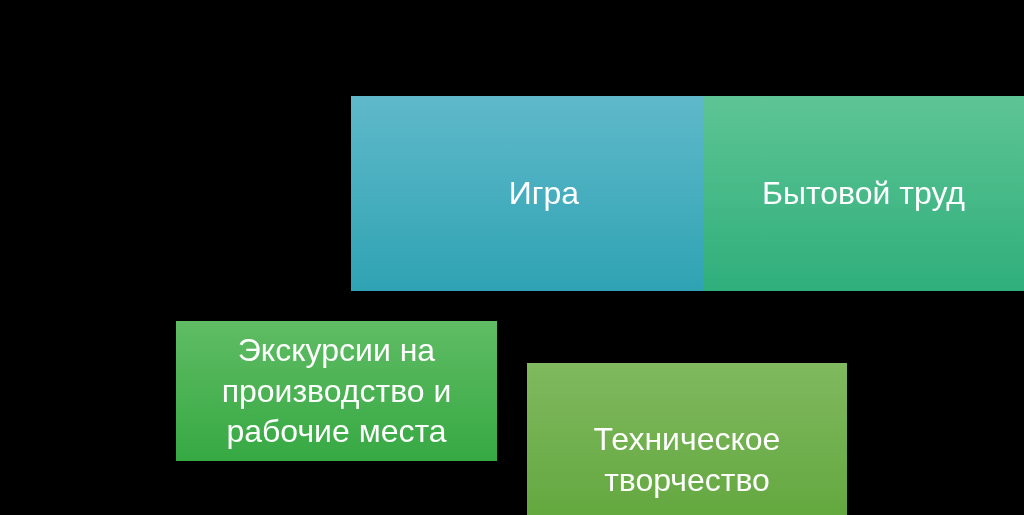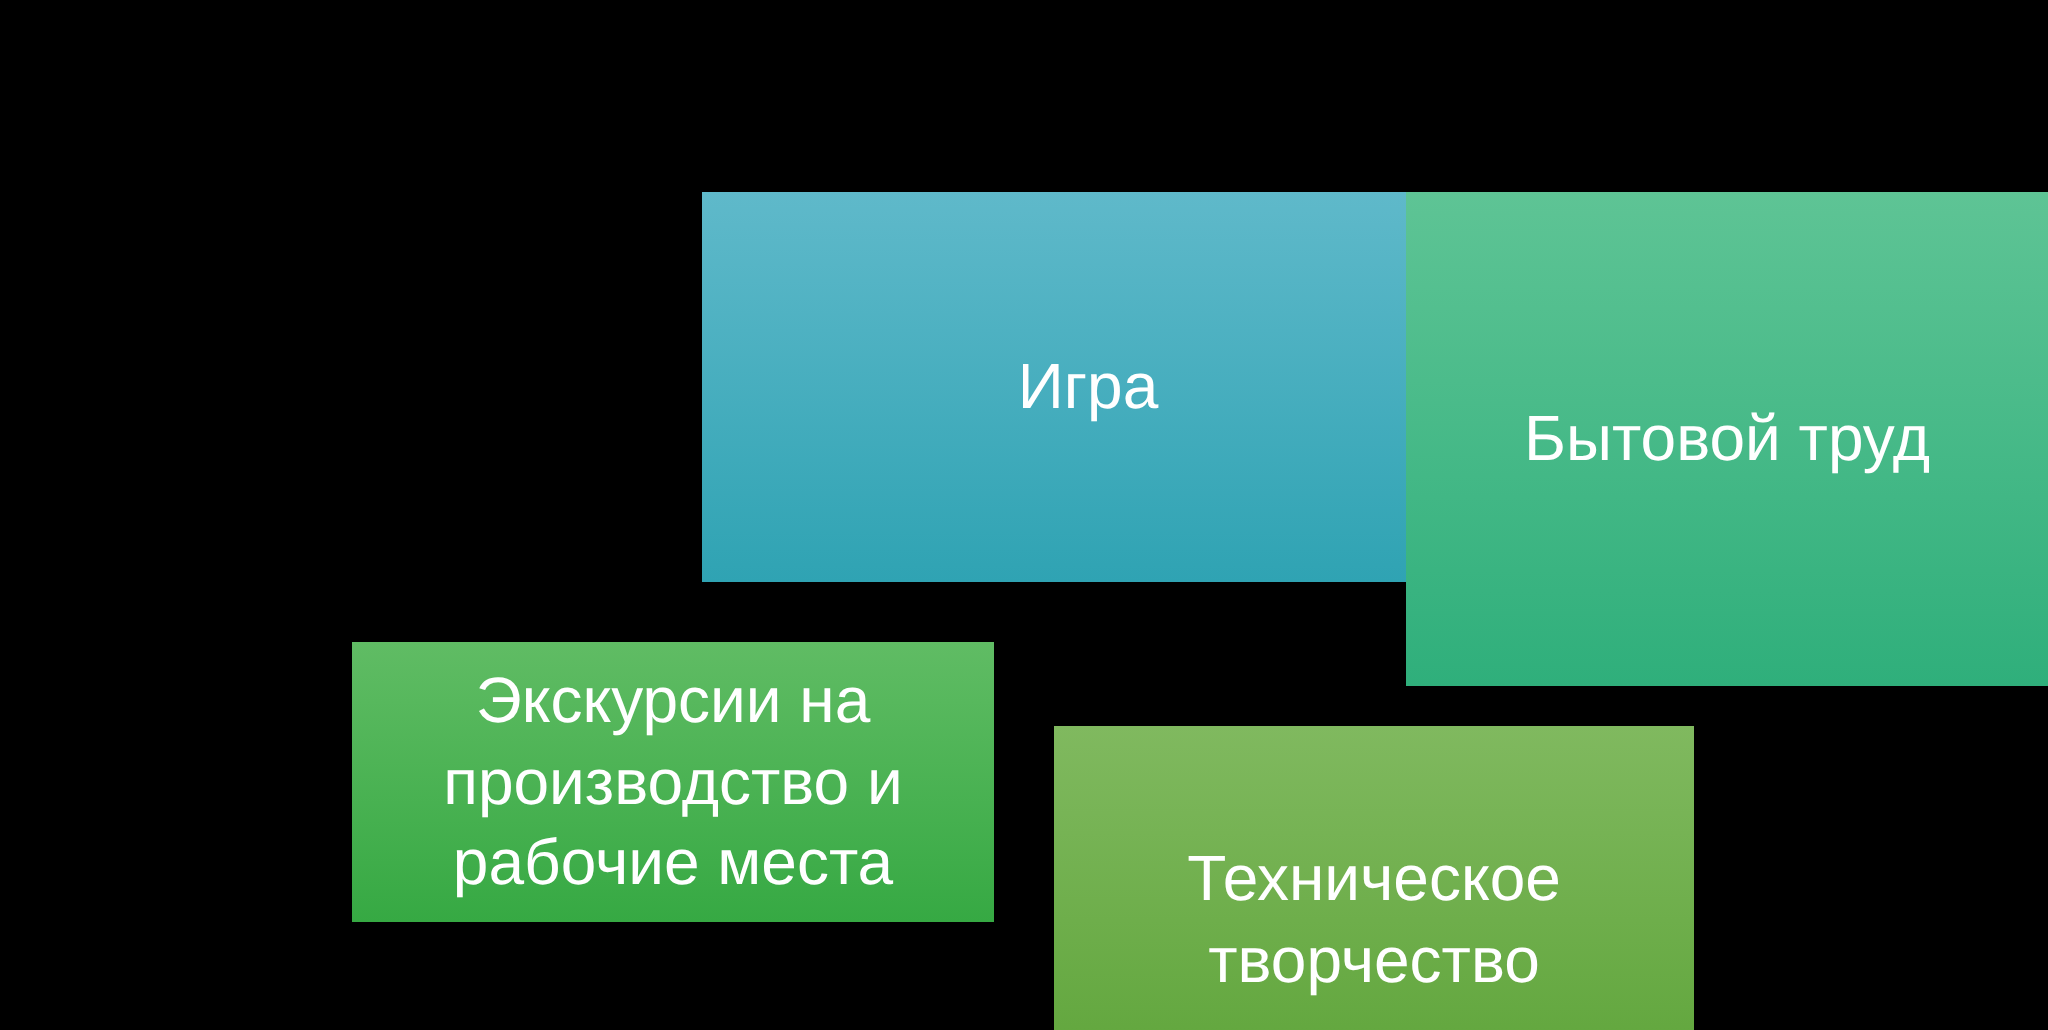--- a/index.html
+++ b/index.html
@@ -28,21 +28,21 @@
   .box-label {
     color: #ffffff;
     font-size: 32px;
     line-height: 1.28;
     white-space: pre-line;
     padding: 0 10px;
   }
   
   #box-0 { left: 0px;   top: 96px;  width: 321px; height: 195px; }
   #box-1 { left: 351px; top: 96px;  width: 322px; height: 195px; padding-left: 32px; }
-  #box-2 { left: 703px; top: 96px;  width: 321px; height: 247px; }
+  #box-2 { left: 703px; top: 96px;  width: 321px; height: 195px; }
   
   #box-3 { left: 176px; top: 321px; width: 321px; height: 140px; }
   #box-4 { left: 527px; top: 321px; width: 320px; height: 194px; margin-top: 42px; }
 </style>
 </head>
 <body style="background: rgb(0, 0, 0);">
 
 <div class="slide">
 
 

